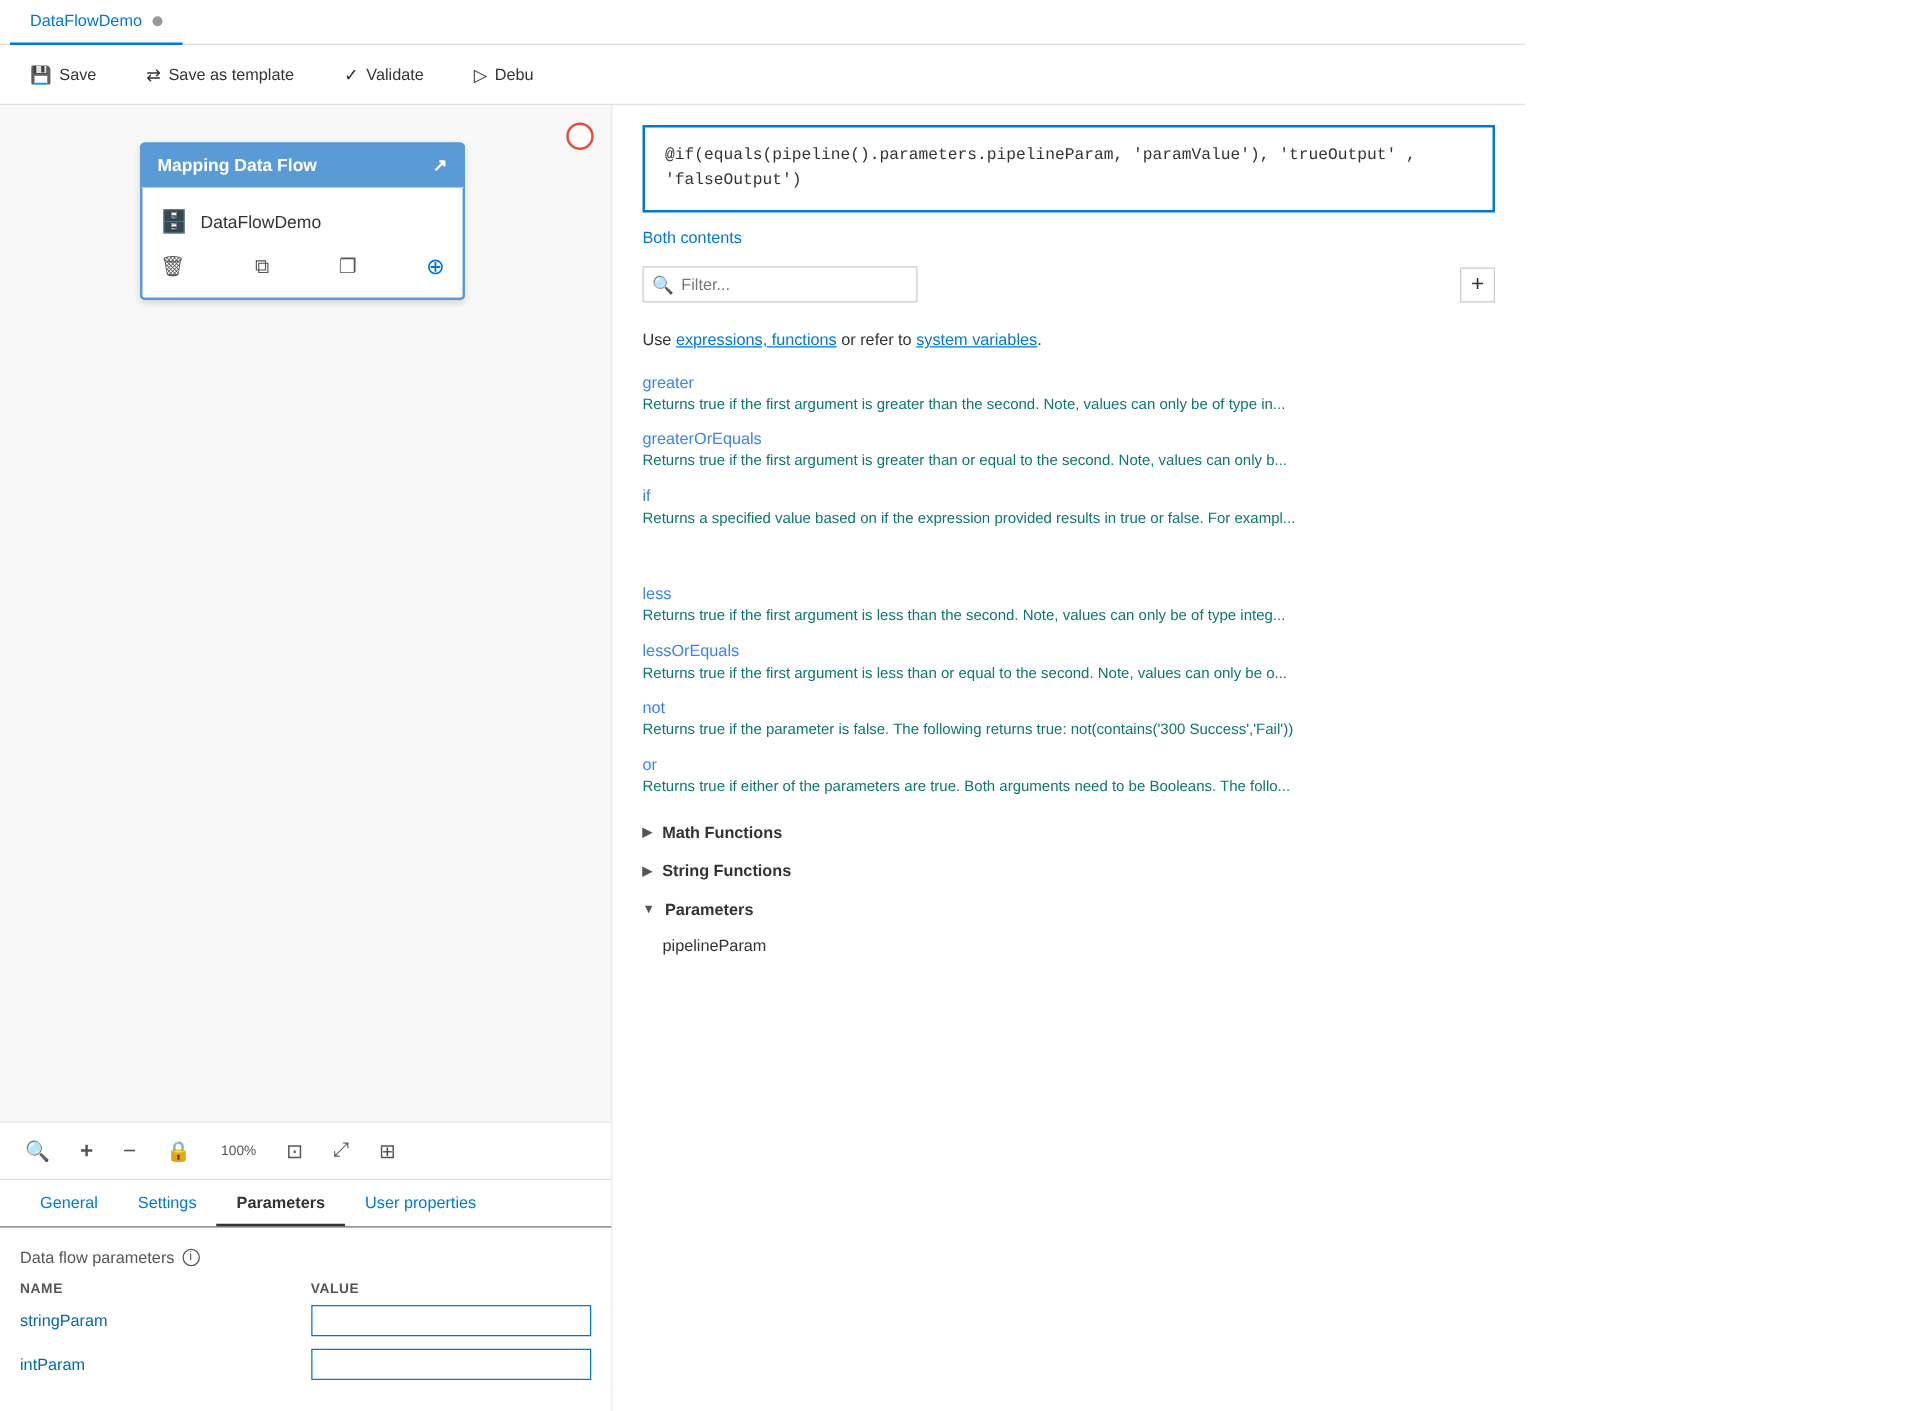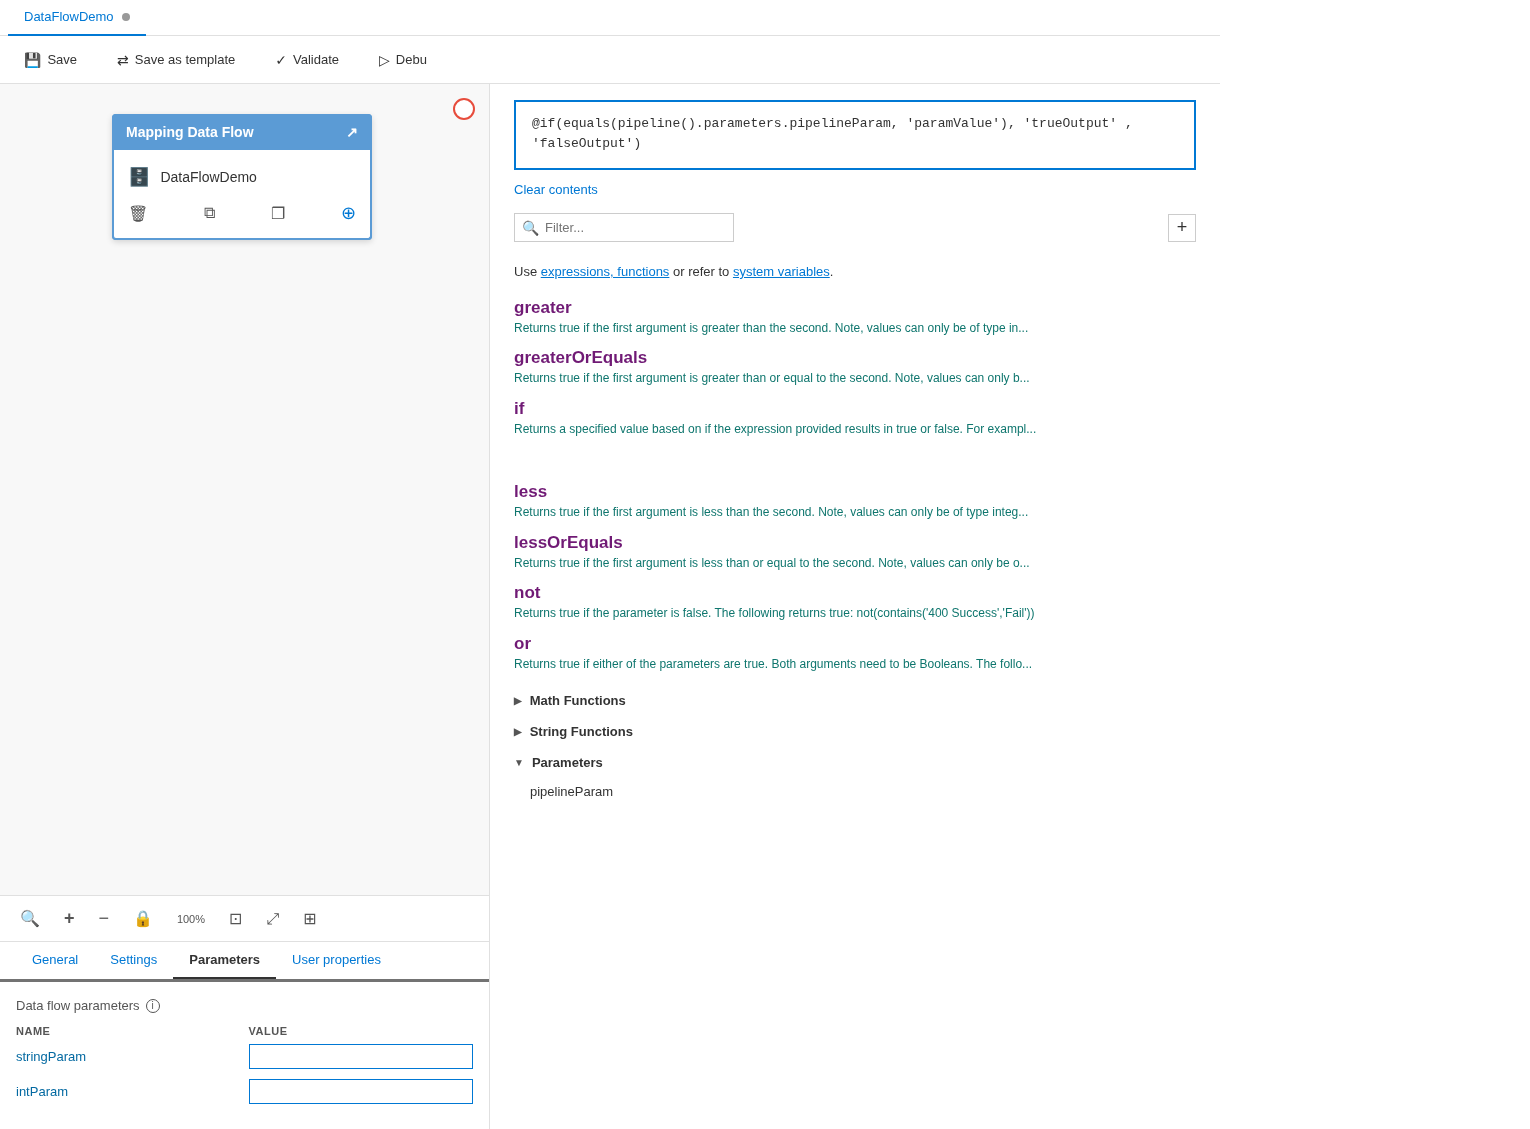--- a/index.html
+++ b/index.html
@@ -29,21 +29,21 @@
     .mdf-name-row { display: flex; align-items: center; gap: 10px; padding: 6px 0; }
     .mdf-actions { display: flex; align-items: center; gap: 16px; padding: 8px 0 4px 0; justify-content: space-between; }
     .mdf-action-icon { color: #555; cursor: pointer; font-size: 16px; }
 
     
     .canvas-toolbar { display: flex; align-items: center; gap: 16px; padding: 8px 16px; border-top: 1px solid #e0e0e0; background: #fff; }
     .canvas-toolbar-btn { color: #555; cursor: pointer; font-size: 16px; background: none; border: none; padding: 4px; }
 
     
     .properties-panel { border-top: 1px solid #e0e0e0; background: #fff; padding: 0; }
-    .props-tabs { display: flex; border-bottom: 3px solid #737373; padding: 0 16px; }
+    .props-tabs { display: flex; border-bottom: 1px solid #737373; padding: 0 16px; }
     .props-tab { padding: 10px 16px; cursor: pointer; font-size: 13px; color: #0078d4; border-bottom: 2px solid transparent; }
     .props-tab.active { border-bottom: 2px solid #333; color: #333; font-weight: 600; }
 
     .params-content { padding: 16px; }
     .params-header { display: flex; align-items: center; gap: 6px; margin-bottom: 12px; }
     .params-header-text { font-size: 13px; color: #555; }
     .info-icon { width: 14px; height: 14px; border: 1px solid #555; border-radius: 50%; display: inline-flex; align-items: center; justify-content: center; font-size: 10px; color: #555; }
 
     .params-table { width: 100%; }
     .params-table-header { display: grid; grid-template-columns: 1fr 1fr; gap: 8px; margin-bottom: 6px; }
@@ -60,21 +60,21 @@
     .filter-row { display: flex; align-items: center; gap: 8px; margin-bottom: 20px; }
     .filter-input { flex: 1; border: 1px solid #ccc; padding: 6px 12px 6px 30px; font-size: 13px; outline: none; }
     .filter-wrapper { flex: 1; position: relative; }
     .filter-search-icon { position: absolute; left: 8px; top: 50%; transform: translateY(-50%); color: #666; font-size: 14px; }
     .add-btn { width: 28px; height: 28px; border: 1px solid #ccc; background: #fff; cursor: pointer; font-size: 18px; display: flex; align-items: center; justify-content: center; color: #333; }
 
     .hint-text { font-size: 13px; color: #333; margin-bottom: 16px; line-height: 1.5; }
     .hint-link { color: #0078d4; text-decoration: underline; cursor: pointer; }
 
     .func-section { margin-bottom: 0; }
-    .func-name { font-size: 17px; font-weight: 700; color: #701a75; margin-bottom: 2px; }
+    .func-name { font-size: 13px; font-weight: 400; color: #3b82f6; margin-bottom: 2px; }
     .func-desc { font-size: 12px; color: #0f766e; margin-bottom: 12px; line-height: 1.4; }
 
     .section-toggle { display: flex; align-items: center; gap: 8px; cursor: pointer; padding: 8px 0; font-size: 13px; font-weight: 600; color: #333; }
     .toggle-icon { font-size: 10px; color: #555; }
     .section-content { padding-left: 16px; }
 
     .param-item { font-size: 13px; color: #333; padding: 6px 0; }
 
     .db-icon { font-size: 18px; color: #888; }
   </style>
@@ -186,21 +186,21 @@
         </div>
       </div>
     </div>
 
     <div class="right-panel">
 
       <div class="expression-box" contenteditable="true" style="">
         <span>@if(equals(pipeline().parameters.pipelineParam, 'paramValue'), 'trueOutput' , 'falseOutput')</span>
       </div>
 
-      <a class="clear-contents">Clear contents</a>
+      <a class="clear-contents">Both contents</a>
 
       <div class="filter-row">
         <div class="filter-wrapper">
           <span class="filter-search-icon">🔍</span>
           <input class="filter-input" type="text" placeholder="Filter..." style="">
         </div>
         <button class="add-btn">+</button>
       </div>
 
       <p class="hint-text">
@@ -223,21 +223,21 @@
         <div>
           <div class="func-name" style="cursor:pointer;margin-top:44px;">less</div>
           <div class="func-desc">Returns true if the first argument is less than the second. Note, values can only be of type integ...</div>
         </div>
         <div>
           <div class="func-name" style="cursor:pointer;">lessOrEquals</div>
           <div class="func-desc">Returns true if the first argument is less than or equal to the second. Note, values can only be o...</div>
         </div>
         <div>
           <div class="func-name" style="cursor:pointer;">not</div>
-          <div class="func-desc">Returns true if the parameter is false. The following returns true: not(contains('400 Success','Fail'))</div>
+          <div class="func-desc">Returns true if the parameter is false. The following returns true: not(contains('300 Success','Fail'))</div>
         </div>
         <div>
           <div class="func-name" style="cursor:pointer;">or</div>
           <div class="func-desc">Returns true if either of the parameters are true. Both arguments need to be Booleans. The follo...</div>
         </div>
       </div>
 
       <div class="section-toggle">
         <span class="toggle-icon">▶</span>
         <span>Math Functions</span>

